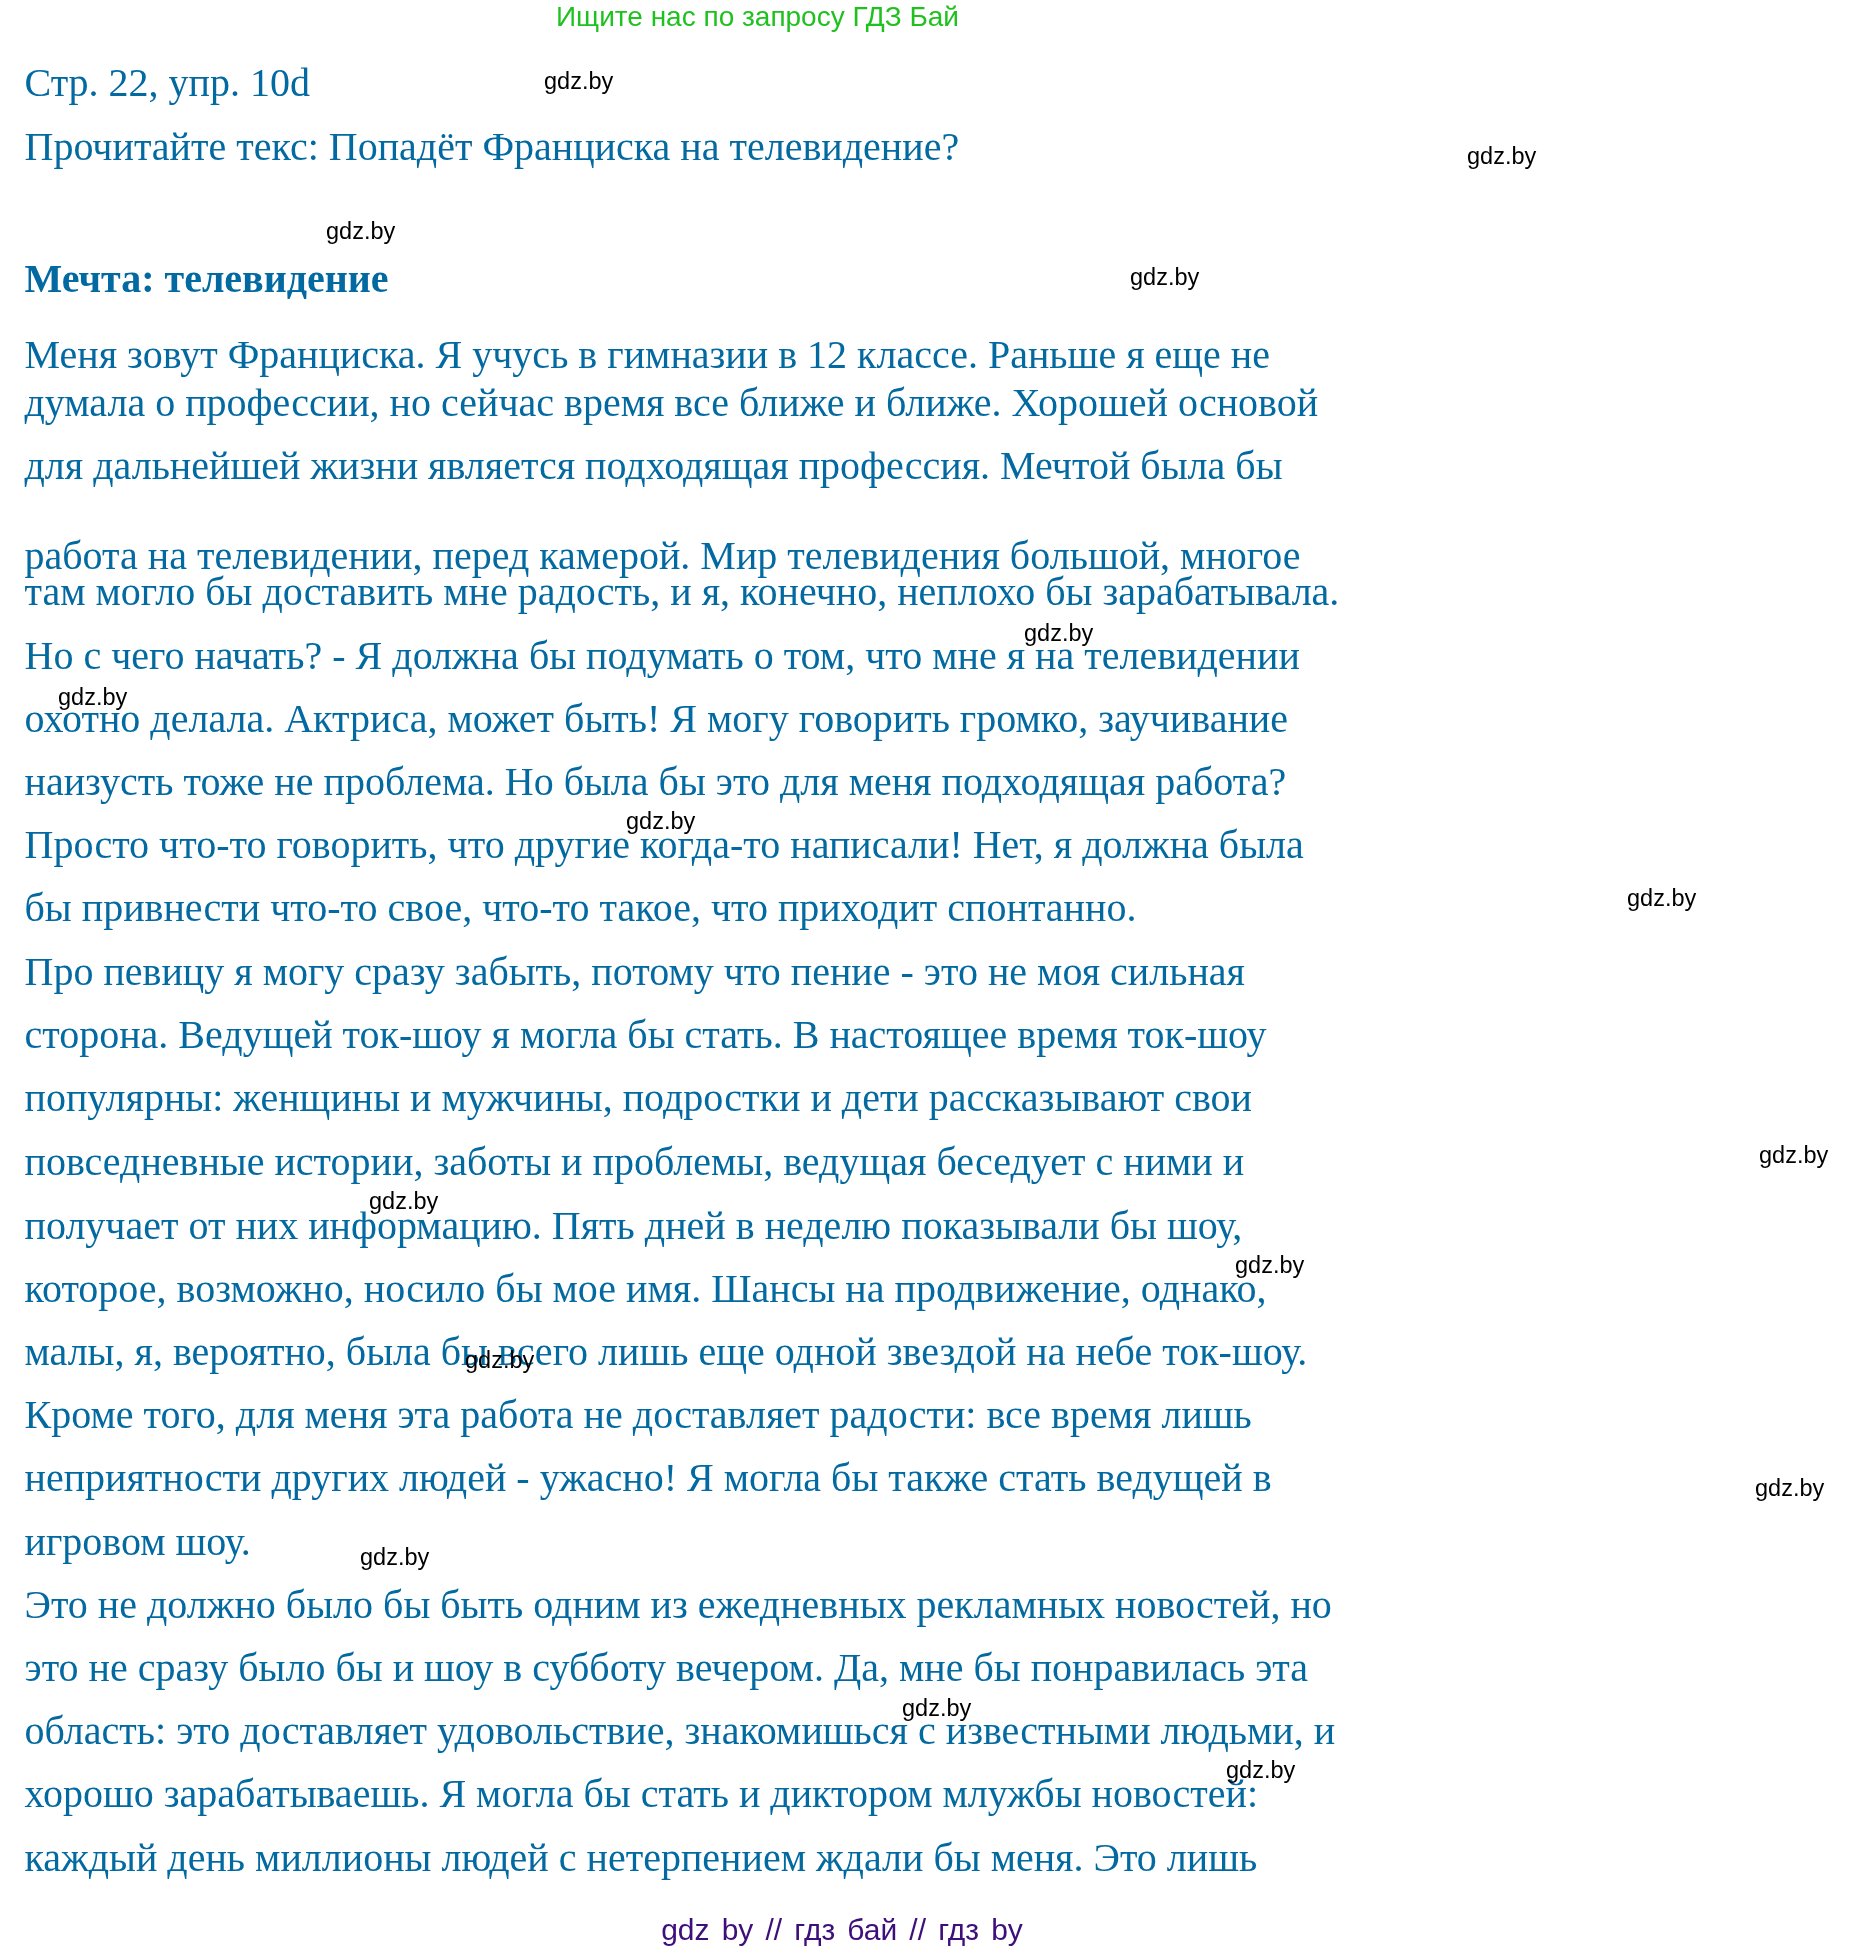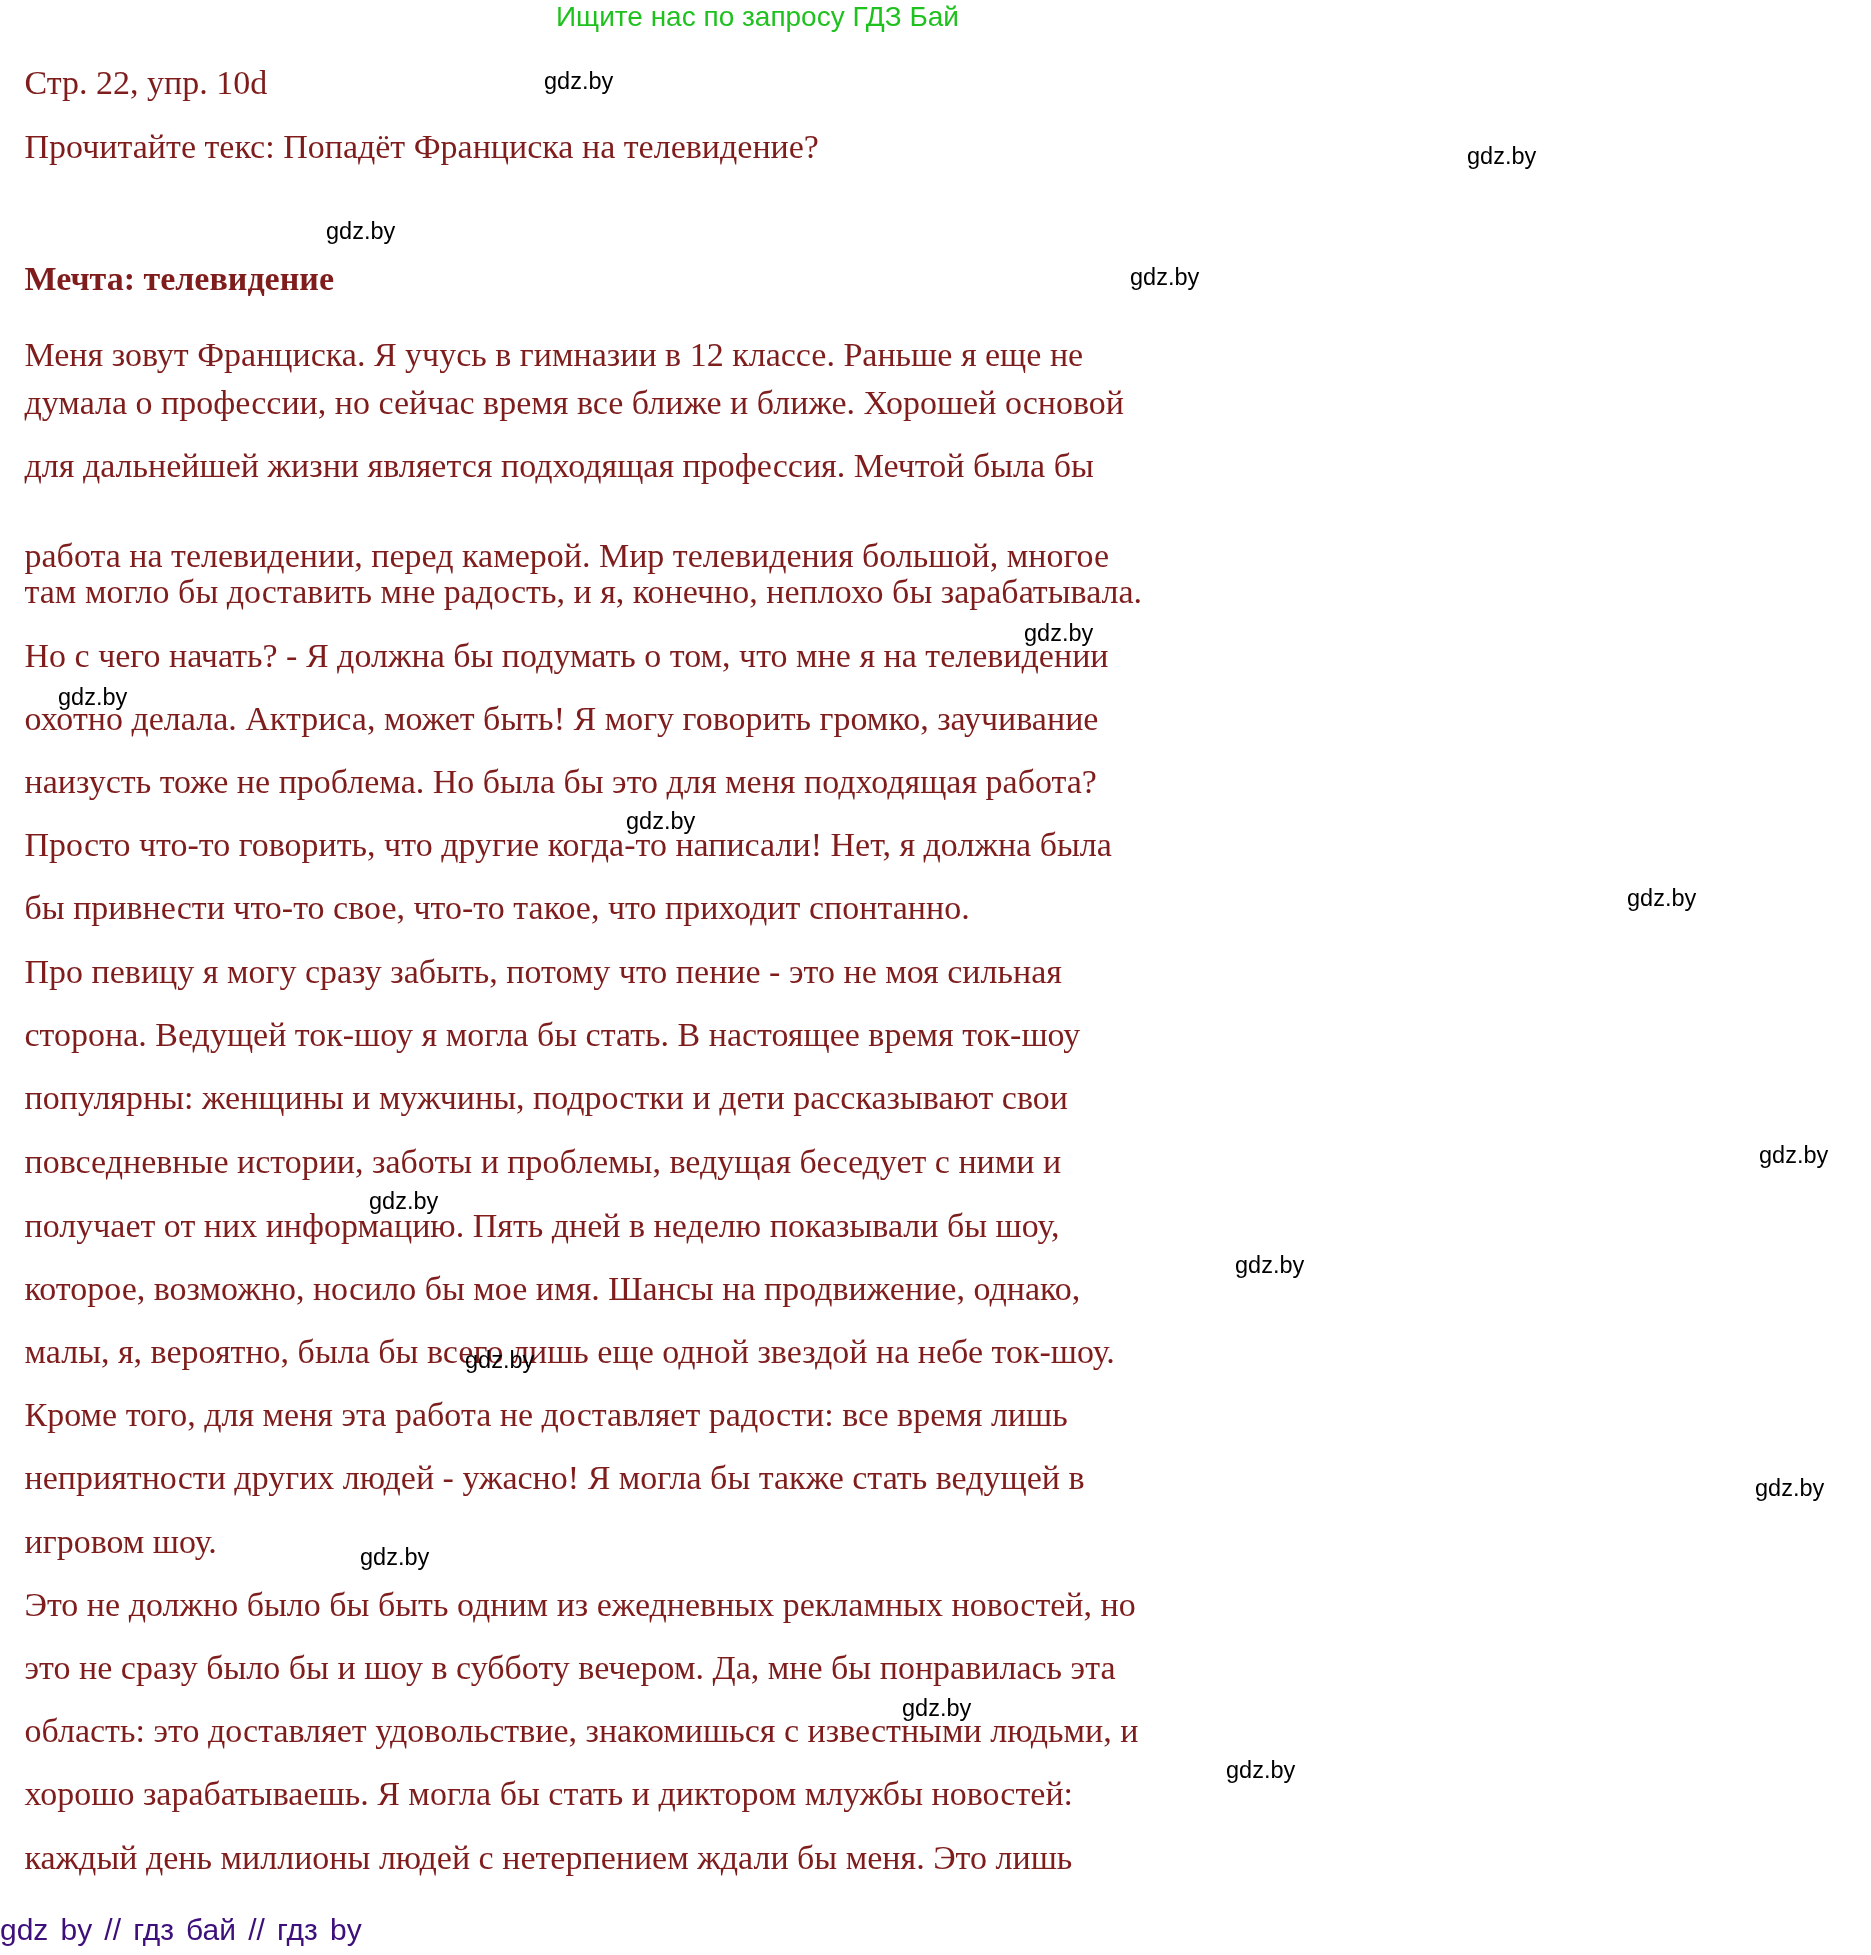--- a/index.html
+++ b/index.html
@@ -3,27 +3,27 @@
   <meta charset="utf-8">
   <style>
     html, body { margin: 0; padding: 0; background: #ffffff; }
     body { width: 1872px; height: 1956px; position: relative; overflow: hidden; }
     .top-banner {
       position: absolute; left: 0; top: 0; width: 1515px; text-align: center;
       font-family: "Liberation Sans", sans-serif; font-size: 28px; color: #1fc11f;
       line-height: 34px;
     }
     .footer {
-      position: absolute; left: 0; top: 1911px; width: 1672px; 
+      position: absolute; left: 0; top: 1911px; width: 1672px; text-align: center;
       font-family: "Liberation Sans", sans-serif; font-size: 30px; color: #3d0f7a;
-      line-height: 38px; word-spacing: 3.8px;
+      line-height: 38px; word-spacing: 3.8px; padding-left: 6px;
     }
     .serif {
       position: absolute; left: 24.5px;
-      font-family: "Liberation Serif", serif; font-size: 34px; color: #7f1d1d;
+      font-family: "Liberation Serif", serif; font-size: 40px; color: #0369a1;
       white-space: nowrap; line-height: 49px;
     }
     .heading { font-weight: bold; }
     .wm {
       position: absolute; font-family: "Liberation Sans", sans-serif;
       font-size: 23.5px; color: #000; line-height: 26px; white-space: nowrap;
     }
   </style>
 </head>
 <body>

